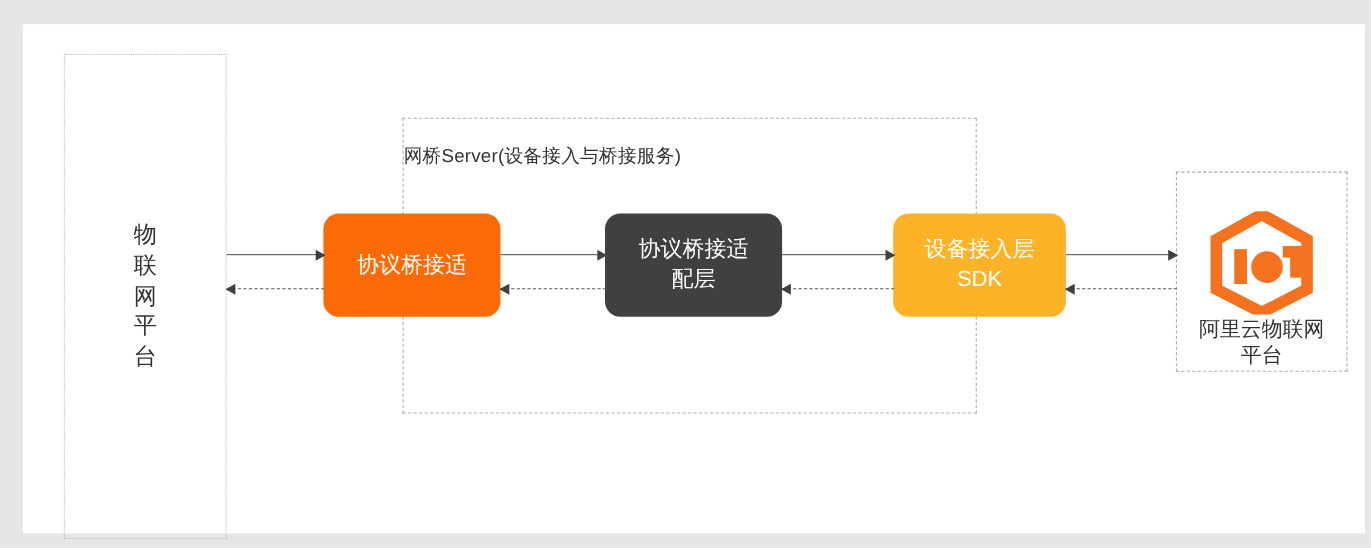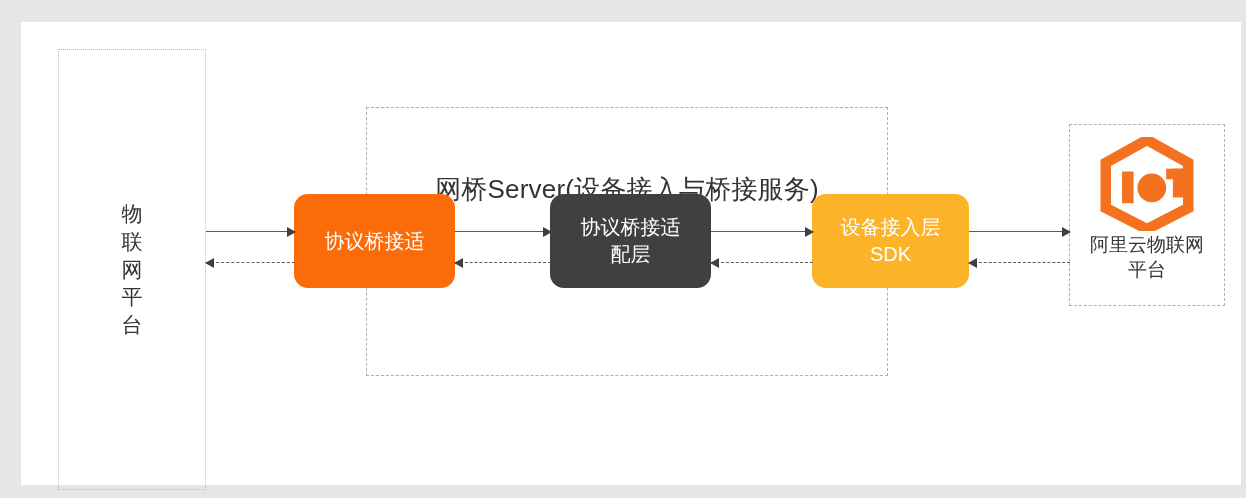--- a/index.html
+++ b/index.html
@@ -71,25 +71,24 @@
     left: 345px;
     top: 85px;
     width: 522px;
     height: 269px;
   }
   #bridge-server-title {
     position: absolute;
     left: 0;
     top: 22px;
     width: 100%;
-    text-align: center;
+    text-align: left;
     color: #333333;
-    font-size: 26px;
+    font-size: 17px;
     letter-spacing: 0.2px;
-    margin-top: 42px;
   }
 
   
   .node-box {
     position: absolute;
     border-radius: 14px;
     display: flex;
     align-items: center;
     justify-content: center;
     text-align: center;
@@ -117,27 +116,27 @@
     left: 791px;
     top: 172px;
     width: 157px;
     height: 94px;
     background: #fcb327;
   }
 
   
   #right-platform {
     left: 1048px;
-    top: 102px;
+    top: 134px;
     width: 156px;
     height: 182px;
     display: flex;
     flex-direction: column;
     align-items: center;
-    justify-content: flex-start;
+    justify-content: flex-end;
   }
   #iot-logo {
     margin-top: 12px;
     width: 96px;
     height: 94px;
   }
   #right-platform-label {
     margin-top: 2px;
     color: #333333;
     font-size: 19px;

